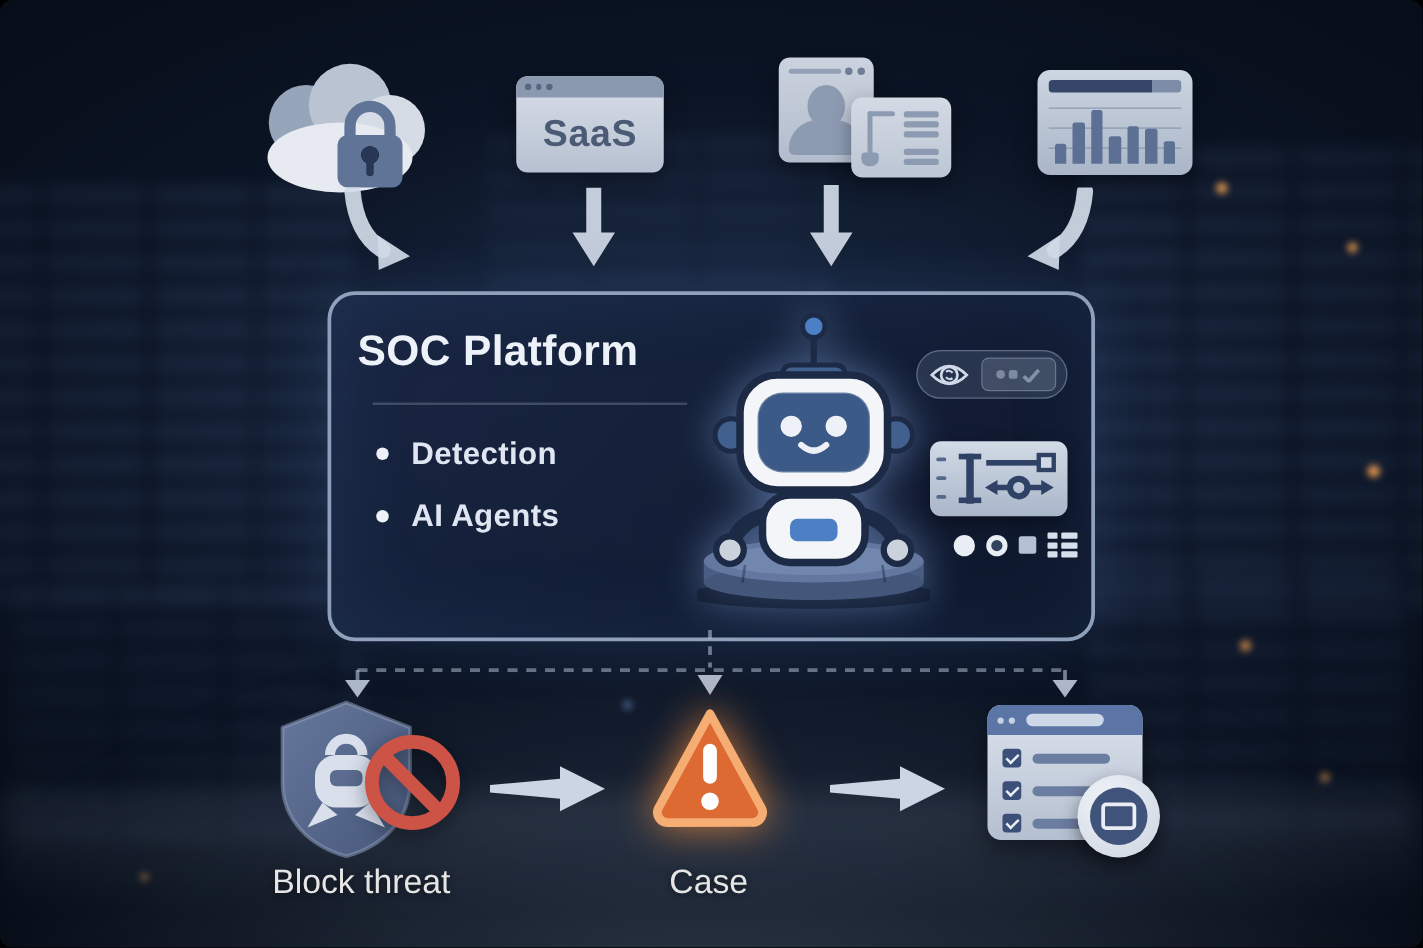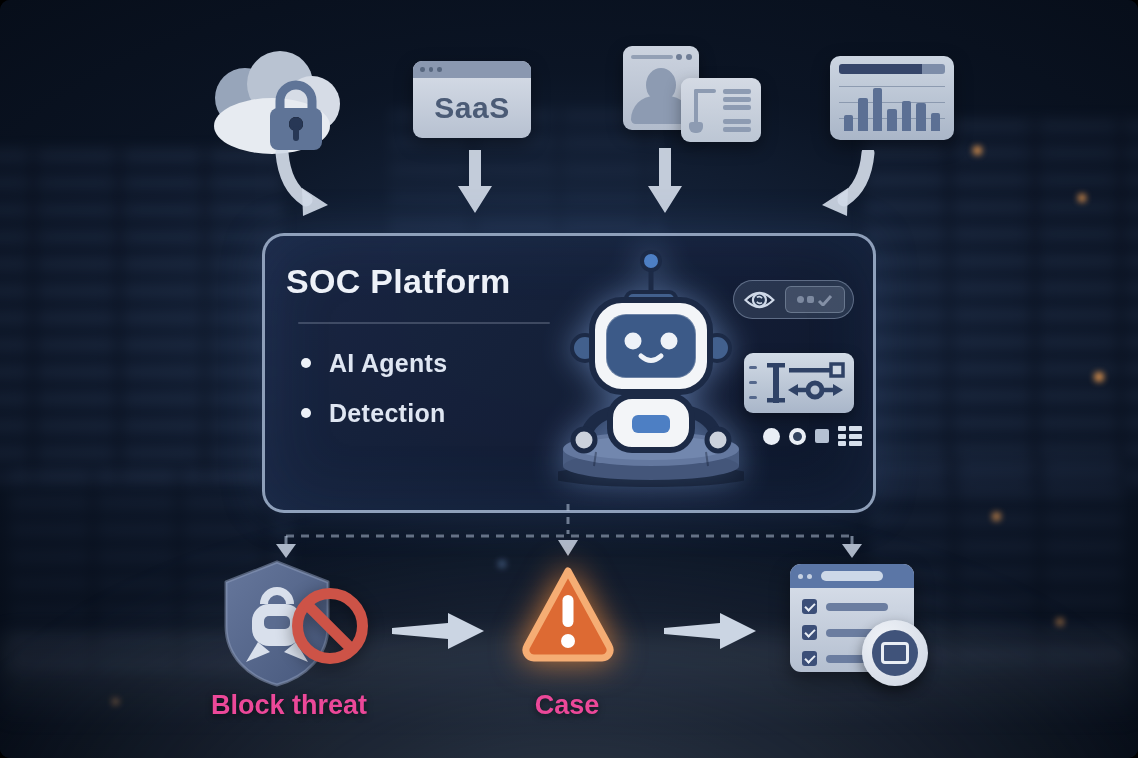--- a/index.html
+++ b/index.html
@@ -93,21 +93,21 @@
   .case-row{display:flex;align-items:center;gap:9px;margin:11px 0 0 12px;}
   .chk{width:15px;height:15px;border-radius:3px;background:#3c4f78;position:relative;flex:none;}
   .chk::after{content:"";position:absolute;left:3px;top:3.5px;width:8px;height:4px;
     border-left:2px solid #e9eef5;border-bottom:2px solid #e9eef5;transform:rotate(-45deg);}
   .case-line{width:62px;height:8px;border-radius:4px;background:#6b7da0;}
   .case-badge{position:absolute;right:-14px;bottom:-14px;width:66px;height:66px;border-radius:50%;
     background:radial-gradient(circle at 35% 30%, #f0f3f8, #ccd4e1);box-shadow:0 6px 14px rgba(0,0,0,.45);
     display:flex;align-items:center;justify-content:center;}
   .case-badge .inner{width:46px;height:46px;border-radius:50%;background:#40537a;display:flex;align-items:center;justify-content:center;}
   .case-badge .doc{width:22px;height:16px;border:3.5px solid #e9eef5;border-radius:4px;}
-  .out-label{position:absolute;top:690px;font-size:27px;font-weight:700;color:#ec4899;text-align:center;
+  .out-label{position:absolute;top:690px;font-size:27px;font-weight:400;color:#e5e5e5;text-align:center;
     text-shadow:0 2px 6px rgba(0,0,0,.5);}
   .lbl-block{left:169px;width:240px;}
   .lbl-alert{left:467px;width:200px;}
   .lbl-case{left:703px;width:300px;}
 </style>
 </head>
 <body>
 
 <div class="scene">
 
@@ -196,25 +196,25 @@
     <path d="M50 3 C48 26 40 41 26 50" stroke="#d3dbe8" stroke-width="13" fill="none" stroke-linecap="round" opacity=".92"></path>
     <polygon class="arrow-fill" points="30,38 4,55 29,66"></polygon>
   </svg>
 
   <div class="abs panel">
     <div class="panel-title">SOC Platform</div>
     <div class="panel-divider"></div>
     <ul class="cap-list">
       <li>
           <span class="cap-dot"></span>
-          <span class="cap-text">AI Agents</span>
+          <span class="cap-text">Detection</span>
         </li>
       <li>
           <span class="cap-dot"></span>
-          <span class="cap-text">Detection</span>
+          <span class="cap-text">AI Agents</span>
         </li>
     </ul>
 
     <svg class="robot-svg" width="186" height="244" viewBox="0 0 186 244">
       <ellipse cx="93" cy="232" rx="102" ry="11" fill="rgba(14,23,42,.55)"></ellipse>
       <g>
         <rect x="5" y="205" width="176" height="17" fill="#4a5d82"></rect>
         <ellipse cx="93" cy="222" rx="88" ry="14" fill="#44567a"></ellipse>
         <ellipse cx="93" cy="205" rx="88" ry="17" fill="#64789f"></ellipse>
         <ellipse cx="93" cy="204" rx="77" ry="12" fill="#7287ae"></ellipse>

